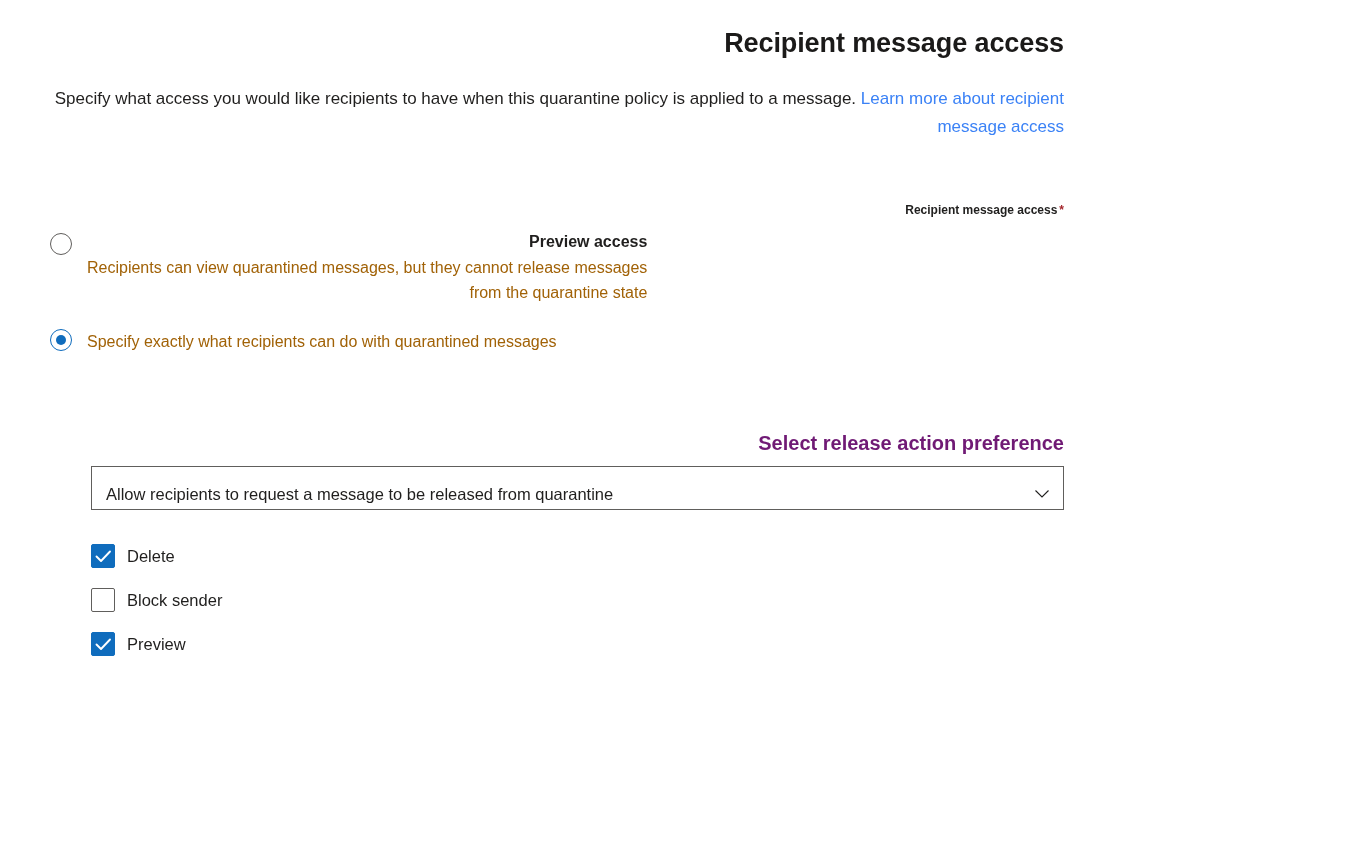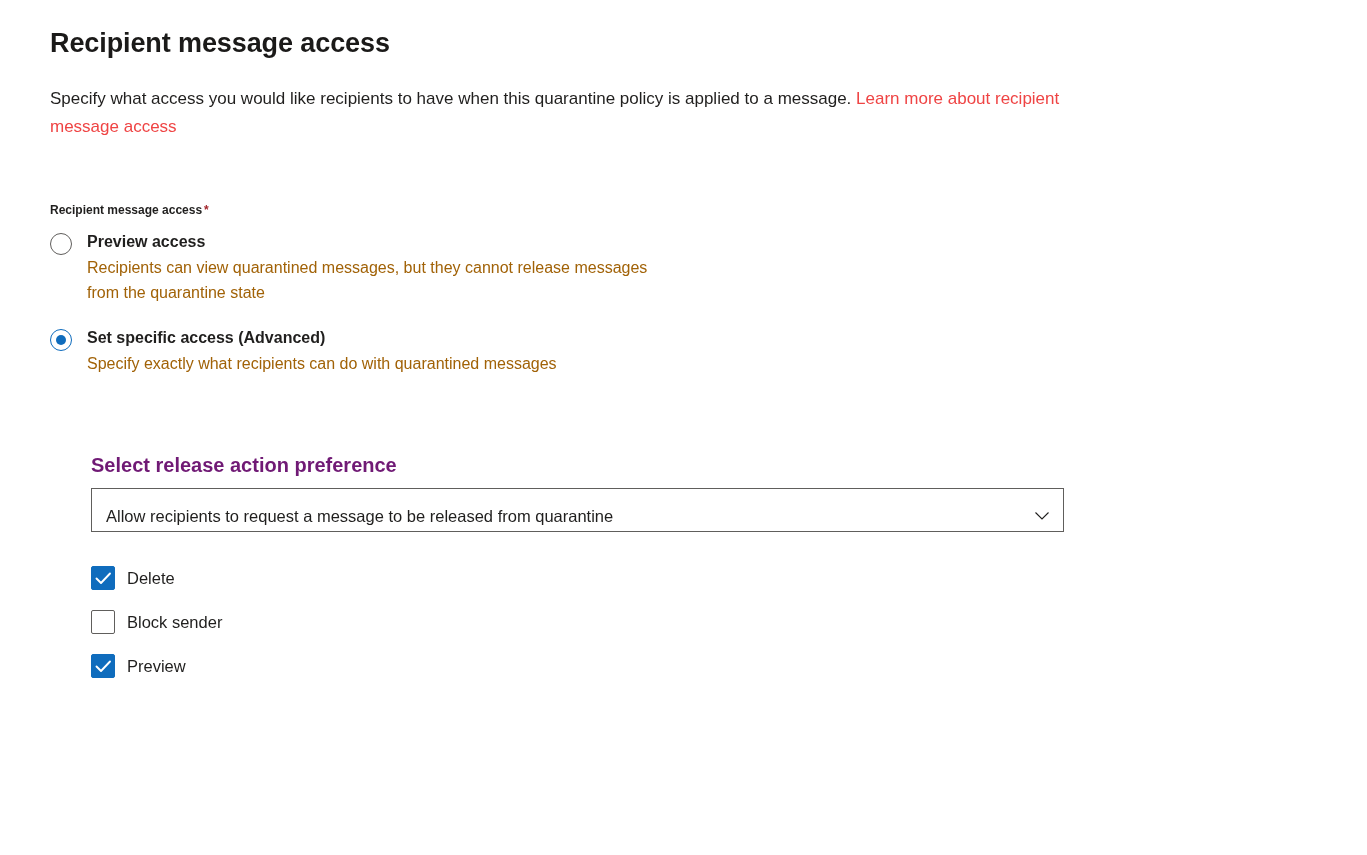--- a/index.html
+++ b/index.html
@@ -13,37 +13,38 @@
     font-family: "Liberation Sans", sans-serif;
     color: #201f1e;
     -webkit-font-smoothing: antialiased;
   }
   .page {
     position: relative;
     width: 1112px;
     height: 855px;
     box-sizing: border-box;
     padding: 28px 48px 0 50px;
+    text-align: right;
   }
   .page-title {
     font-size: 27px;
     font-weight: bold;
     letter-spacing: -0.1px;
     margin: 0 0 26px 0;
     color: #1b1a19;
   }
   .description {
     font-size: 17px;
     line-height: 28px;
     color: #201f1e;
     max-width: 1272px;
     margin: 0 0 62px 0;
   }
   .link {
-    color: #ef4444;
+    color: #3b82f6;
     text-decoration: none;
     cursor: pointer;
   }
   .field-label {
     font-size: 12px;
     font-weight: bold;
     color: #201f1e;
     margin-bottom: 14px;
   }
   .required-star {
@@ -191,21 +192,20 @@
       <div class="radio-text">
         <div class="radio-title">Preview access</div>
         <div class="radio-desc">Recipients can view quarantined messages, but they cannot release messages
 from the quarantine state</div>
       </div>
     </div>
 
     <div class="radio-row">
       <div class="radio-outer checked"></div>
       <div class="radio-text">
-        <div class="radio-title">Set specific access (Advanced)</div>
         <div class="radio-desc">Specify exactly what recipients can do with quarantined messages</div>
       </div>
     </div>
 
   </div>
 
   <div class="advanced-section">
 
     <div class="sub-label">Select release action preference</div>
 

